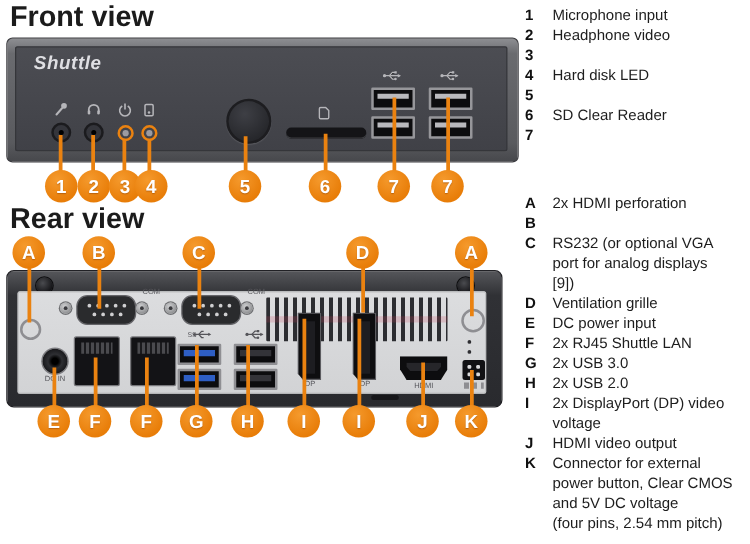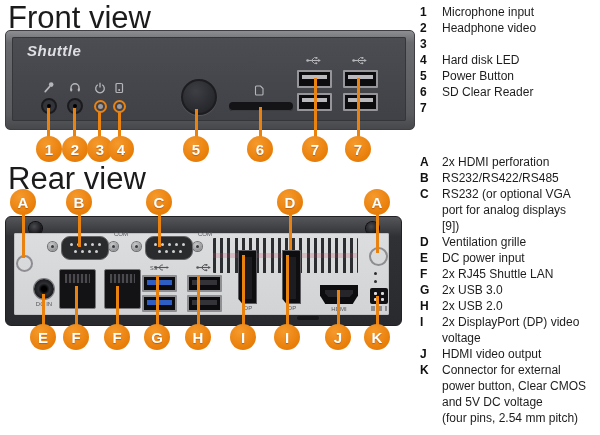--- a/index.html
+++ b/index.html
@@ -1,18 +1,18 @@
 <!DOCTYPE html>
 <html><head>
 <meta charset="utf-8">
 <style>
   html,body{margin:0;padding:0;background:#fff;}
   .stage{position:relative;width:600px;height:435px;background:#fff;overflow:hidden;
          font-family:"Liberation Sans",sans-serif;}
-  .title{position:absolute;font-size:31px;font-weight:normal;color:#1b1b1b;}
+  .title{position:absolute;font-size:23px;font-weight:bold;color:#1b1b1b;}
   .front-title{left:8px;top:0px;}
   .rear-title{left:8px;top:161px;}
 
   
   .front-panel{position:absolute;left:5px;top:30px;width:408px;height:98px;
     background:linear-gradient(#8d8e92,#6a6b6f 12%,#595a5e 85%,#47484c);
     border:1px solid #3f3f43;border-radius:5px;}
   .fp-inner{position:absolute;left:6px;top:6px;width:394px;height:84px;
     background:linear-gradient(#4c4d53,#404147);border-radius:2px;
     box-shadow:inset 0 0 0 1px #35363a;}
@@ -468,39 +468,37 @@
       </div>
       <div class="legend-row">
         <span class="legend-key">3</span>
       </div>
       <div class="legend-row">
         <span class="legend-key">4</span>
         <span class="legend-text">Hard disk LED</span>
       </div>
       <div class="legend-row">
         <span class="legend-key">5</span>
-        <span class="legend-text">Power Button</span>
       </div>
       <div class="legend-row">
         <span class="legend-key">6</span>
         <span class="legend-text">SD Clear Reader</span>
       </div>
       <div class="legend-row">
         <span class="legend-key">7</span>
       </div>
     </div>
   <div class="legend legend-letters">
 
   <div class="legend-row">
         <span class="legend-key">A</span>
         <span class="legend-text">2x HDMI perforation</span>
       </div>
       <div class="legend-row">
         <span class="legend-key">B</span>
-        <span class="legend-text">RS232/RS422/RS485</span>
       </div>
       <div class="legend-row">
         <span class="legend-key">C</span>
         <span class="legend-text">RS232 (or optional VGA
 port for analog displays
 [9])</span>
       </div>
       <div class="legend-row">
         <span class="legend-key">D</span>
         <span class="legend-text">Ventilation grille</span>

